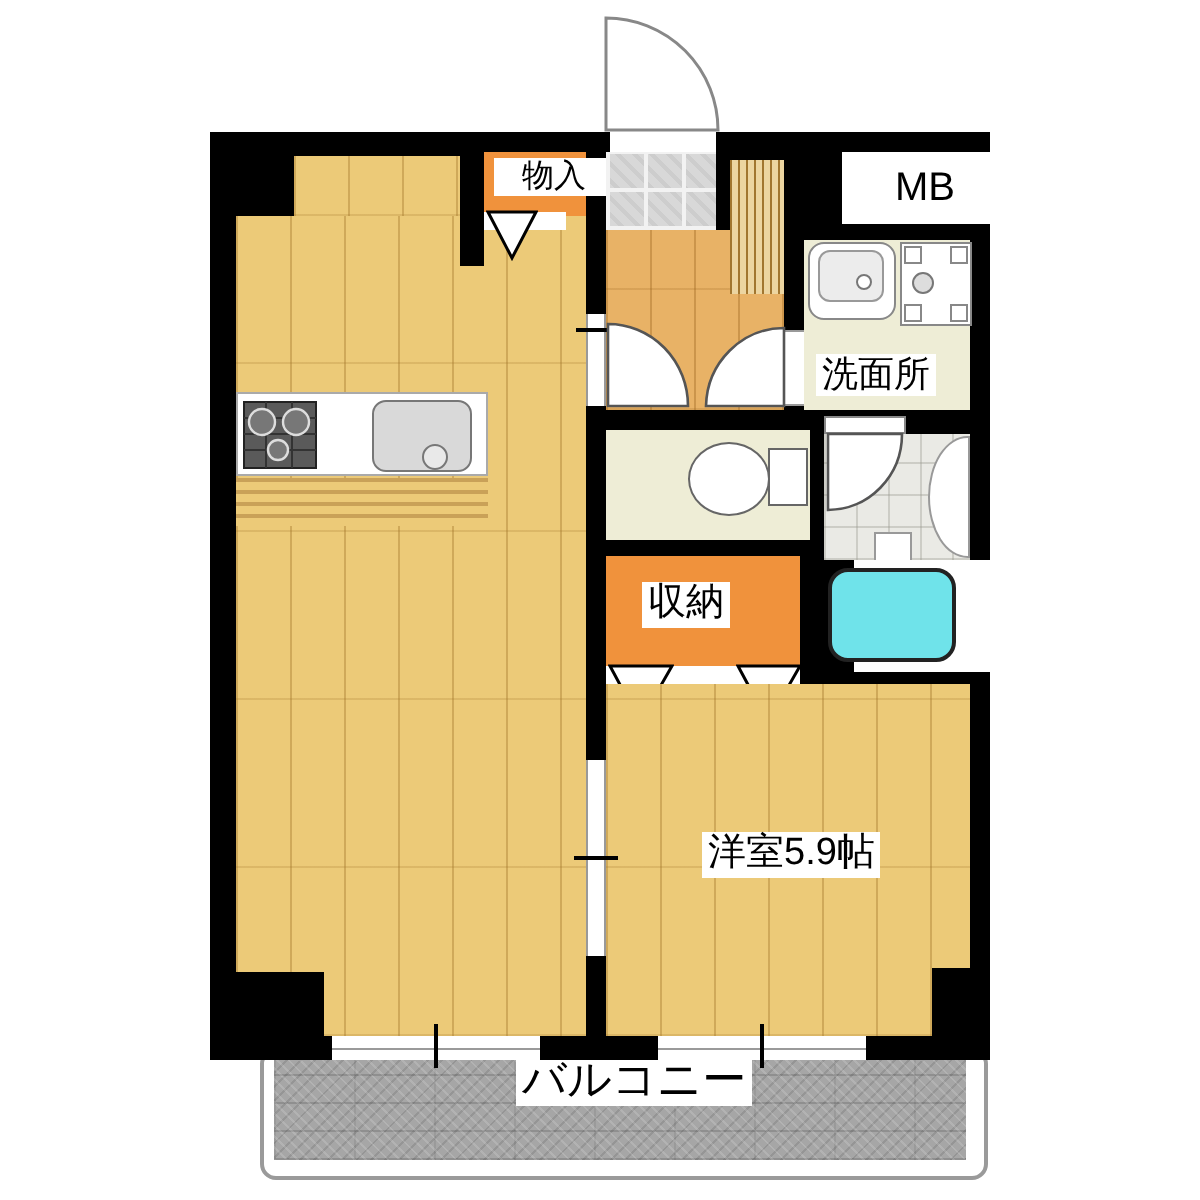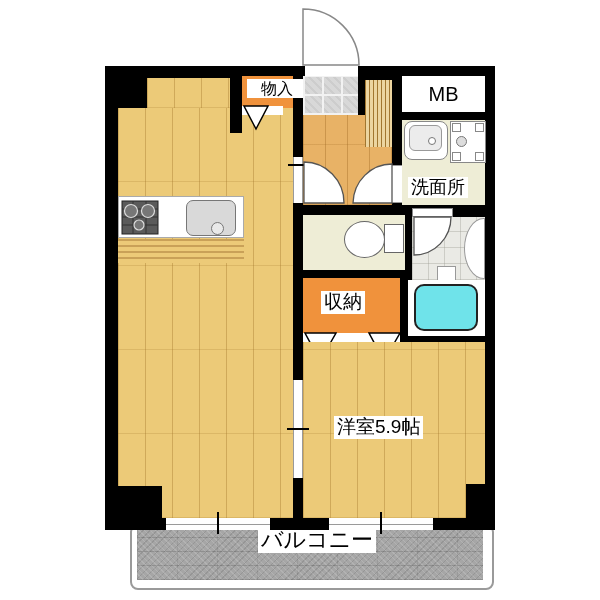--- a/index.html
+++ b/index.html
@@ -20,21 +20,21 @@
         background-image:repeating-linear-gradient(0deg,#f2f2f2 0 2px,transparent 2px 19px),
                          repeating-linear-gradient(90deg,#f2f2f2 0 2px,transparent 2px 19px),
                          repeating-linear-gradient(45deg,rgba(0,0,0,.05) 0 2px,transparent 2px 6px);}
   .slats{background-color:#ecd5a0;
         background-image:repeating-linear-gradient(90deg,#a1762f 0 1px,transparent 1px 4px);}
   .wet{background:#eeedd6;}
   .orange{background:#f0923c;}
   .bathtile{background-color:#eaeae5;
         background-image:repeating-linear-gradient(0deg,rgba(150,150,140,.35) 0 1px,transparent 1px 16px),
                          repeating-linear-gradient(90deg,rgba(150,150,140,.35) 0 1px,transparent 1px 16px);}
-  .whiteroom{background:#fff;}
+  .whiteroom{background:#fff;margin-left:19px;}
   
   .lab{background:#fff;color:#000;white-space:nowrap;line-height:1.08;padding:1px 3px;}
   
   .open-v{background:#fff;border-left:1px solid #999;border-right:1px solid #999;}
   .open-h{background:#fff;}
   .winline{position:absolute;left:0;right:0;top:50%;height:1px;background:#9a9a9a;}
   .tick{background:#000;}
   svg{display:block;}
 </style>
 </head>
@@ -120,21 +120,21 @@
     <path d="M1,1 L38,1 A37,38 0 0 1 1,39 Z" fill="#fff" stroke="#555" stroke-width="1.3"></path>
   </svg>
   <div class="abs" style="left:464px;top:218px;width:21px;height:61px;background:#fff;border:1px solid #999;box-sizing:border-box;border-radius:22px 0 0 22px / 34px 0 0 34px;"></div>
   <div class="abs" style="left:437px;top:266px;width:19px;height:16px;background:#fff;border:1px solid #999;box-sizing:border-box;"></div>
 
   <div class="abs whiteroom" style="left:408px;top:280px;width:77px;height:56px;"></div>
   <div class="abs" style="left:414px;top:284px;width:64px;height:47px;background:#6fe3ea;border:2px solid #222;border-radius:10px;box-sizing:border-box;"></div>
 
   <div class="abs wood" style="left:303px;top:342px;width:182px;height:176px;"></div>
   <div class="abs wall" style="left:466px;top:484px;width:29px;height:46px;"></div>
-  <div class="abs lab" style="left:334px;top:416px;font-size:19px;">洋室5.9帖</div>
+  <div class="abs lab" style="left:351px;top:416px;font-size:19px;">洋室5.9帖</div>
 
   <div class="abs open-v" style="left:293px;top:380px;width:10px;height:98px;box-sizing:border-box;"></div>
   <div class="abs tick" style="left:287px;top:428px;width:22px;height:2px;"></div>
 
   <div class="abs" style="left:118px;top:196px;width:126px;height:42px;background:#fff;border:1px solid #aaa;box-sizing:border-box;"></div>
   <svg class="abs" style="left:121px;top:200px;" width="38" height="35" viewBox="0 0 38 35">
     <rect x="1" y="1" width="36" height="33" fill="#5a5a5a" stroke="#222"></rect>
     <path d="M1,9 H37 M1,17 H37 M1,25 H37 M12,1 V34 M25,1 V34" stroke="#333" stroke-width="1"></path>
     <circle cx="10" cy="11" r="6.5" fill="#777" stroke="#ddd" stroke-width="1.2"></circle>
     <circle cx="27" cy="11" r="6.5" fill="#777" stroke="#ddd" stroke-width="1.2"></circle>

